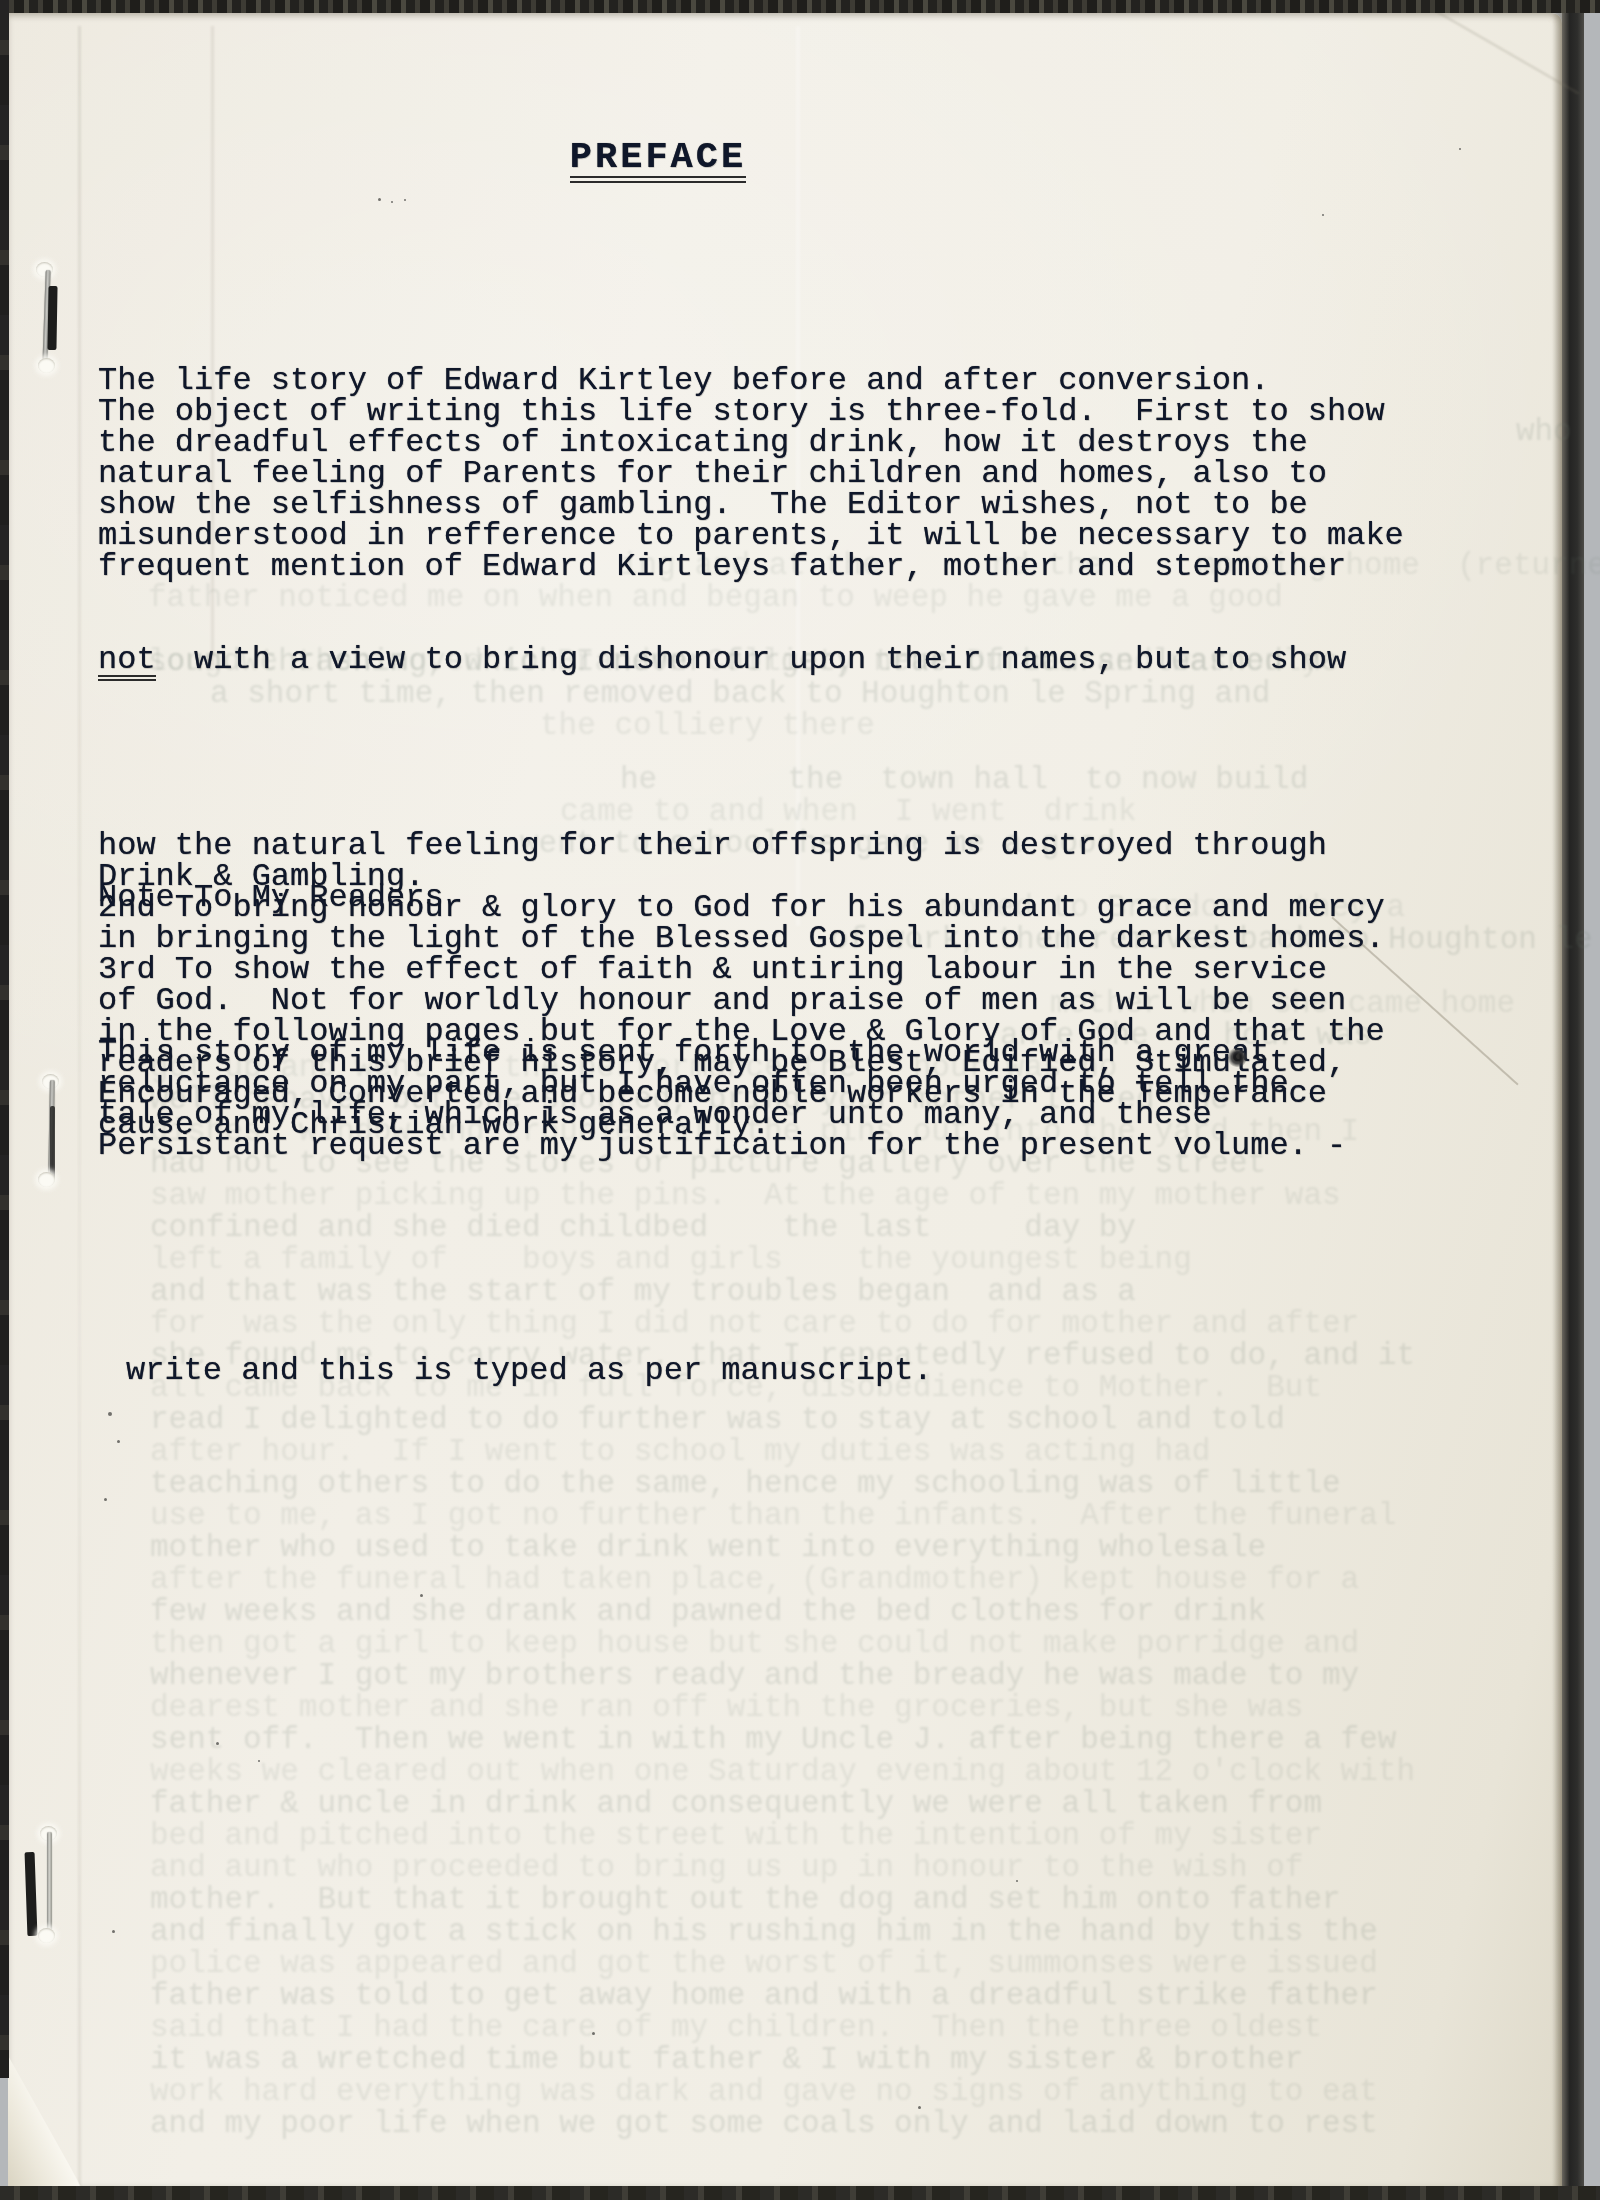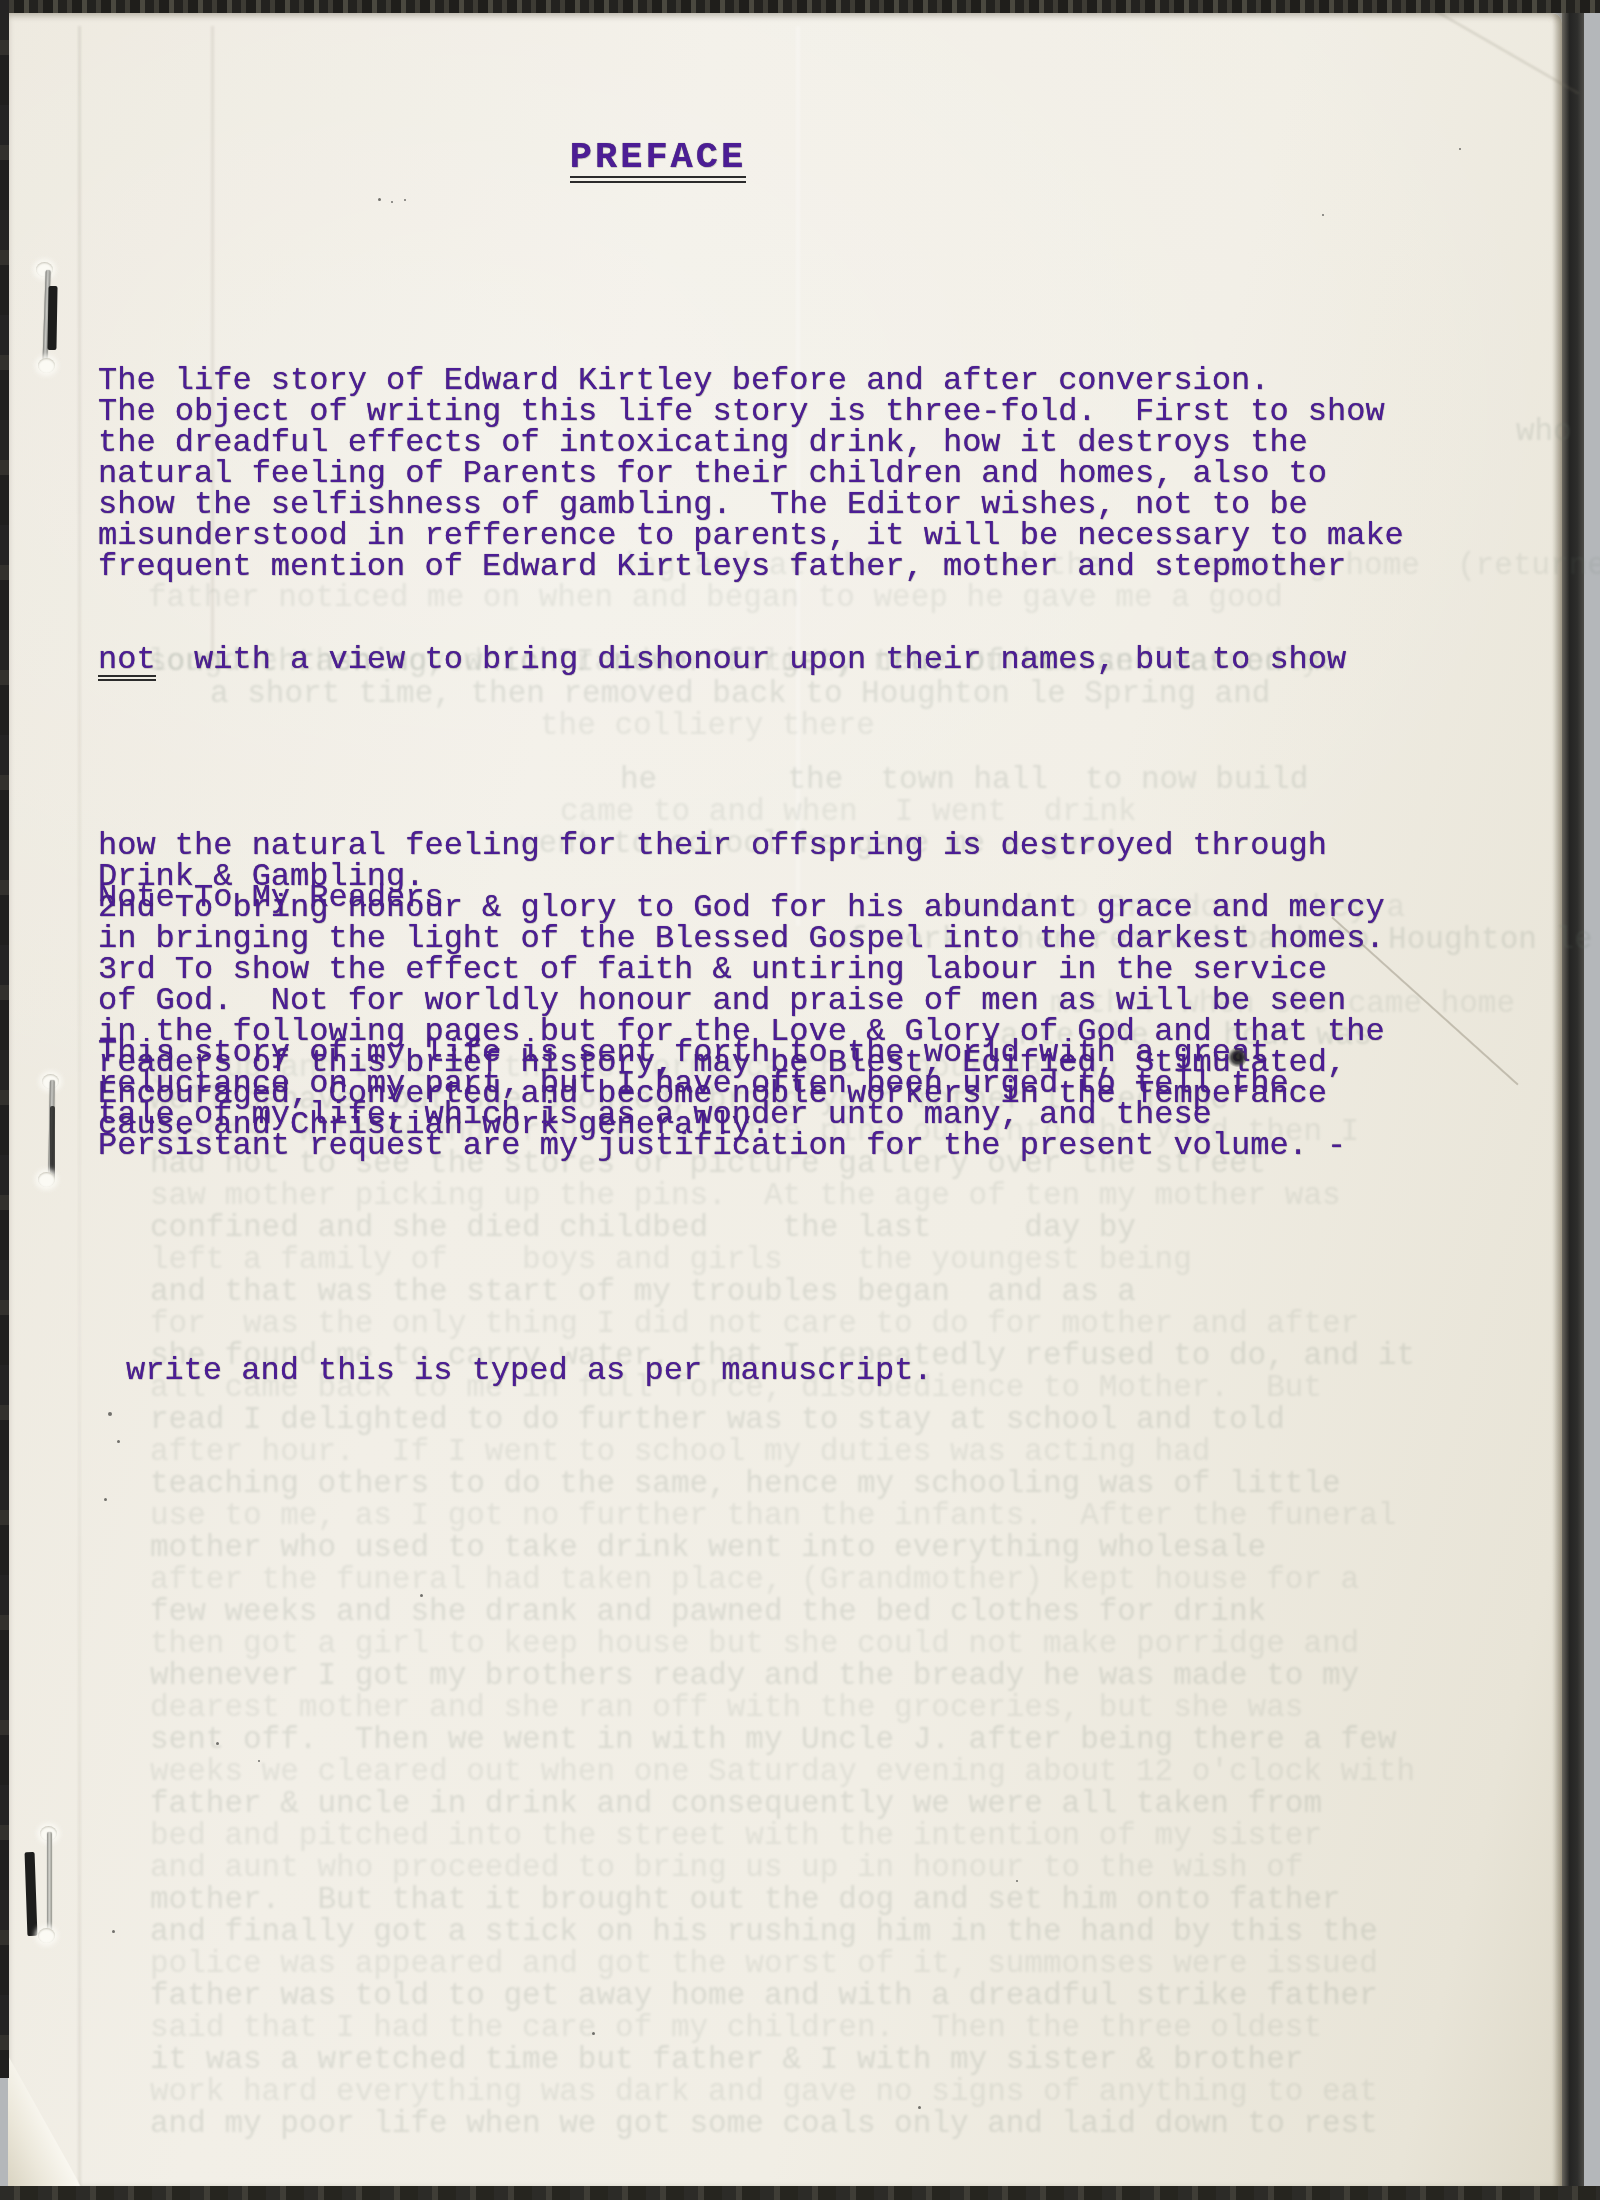--- a/index.html
+++ b/index.html
@@ -28,21 +28,21 @@
   .crease-v1{left:70px;top:13px;width:3px;height:2170px;background:linear-gradient(180deg,rgba(130,125,110,.16),rgba(130,125,110,.05) 60%,rgba(130,125,110,.14));filter:blur(1px);}
   .crease-v2{left:203px;top:13px;width:3px;height:640px;background:rgba(135,130,115,.14);filter:blur(1.2px);}
   .crease-v3{left:788px;top:13px;width:4px;height:900px;background:rgba(255,255,255,.30);filter:blur(1.5px);}
   .crease-d1{left:1300px;top:1000px;width:250px;height:2px;background:rgba(125,118,100,.38);transform:rotate(42deg);filter:blur(.6px);}
   .crease-d2{left:1420px;top:50px;width:170px;height:2px;background:rgba(125,118,100,.25);transform:rotate(30deg);filter:blur(.8px);}
   .fold-bl{position:absolute;left:8px;top:2050px;width:74px;height:138px;
     background:linear-gradient(245deg,rgba(0,0,0,0) 46%,#f9f7f0 48%,#ece8db 72%,#d9d3c1 100%);
     clip-path:polygon(0 4%,100% 100%,0 100%);}
   
   .content{position:absolute;inset:0;}
-  .typed{position:absolute;color:#4c1d95;font-size:32px;line-height:31px;white-space:pre;
+  .typed{position:absolute;color:#0f172a;font-size:32px;line-height:31px;white-space:pre;
     text-shadow:0 0 .8px rgba(35,35,35,.75), .6px .6px 0 rgba(35,35,35,.14);}
   .title{left:488px;top:142px;width:340px;text-align:center;font-size:37px;font-weight:bold;letter-spacing:3px;}
   .title span{display:inline-block;border-bottom:7px double #2b2b2b;padding-bottom:3px;}
   .p1{left:98px;top:210px;}
   .noteh{left:98px;top:882px;}
   .notep{left:98px;top:944px;}
   .authorp{left:126px;top:1262px;}
   .tl{height:31px;}
   .u{display:inline-block;border-bottom:6px double #2b2b2b;}
   

